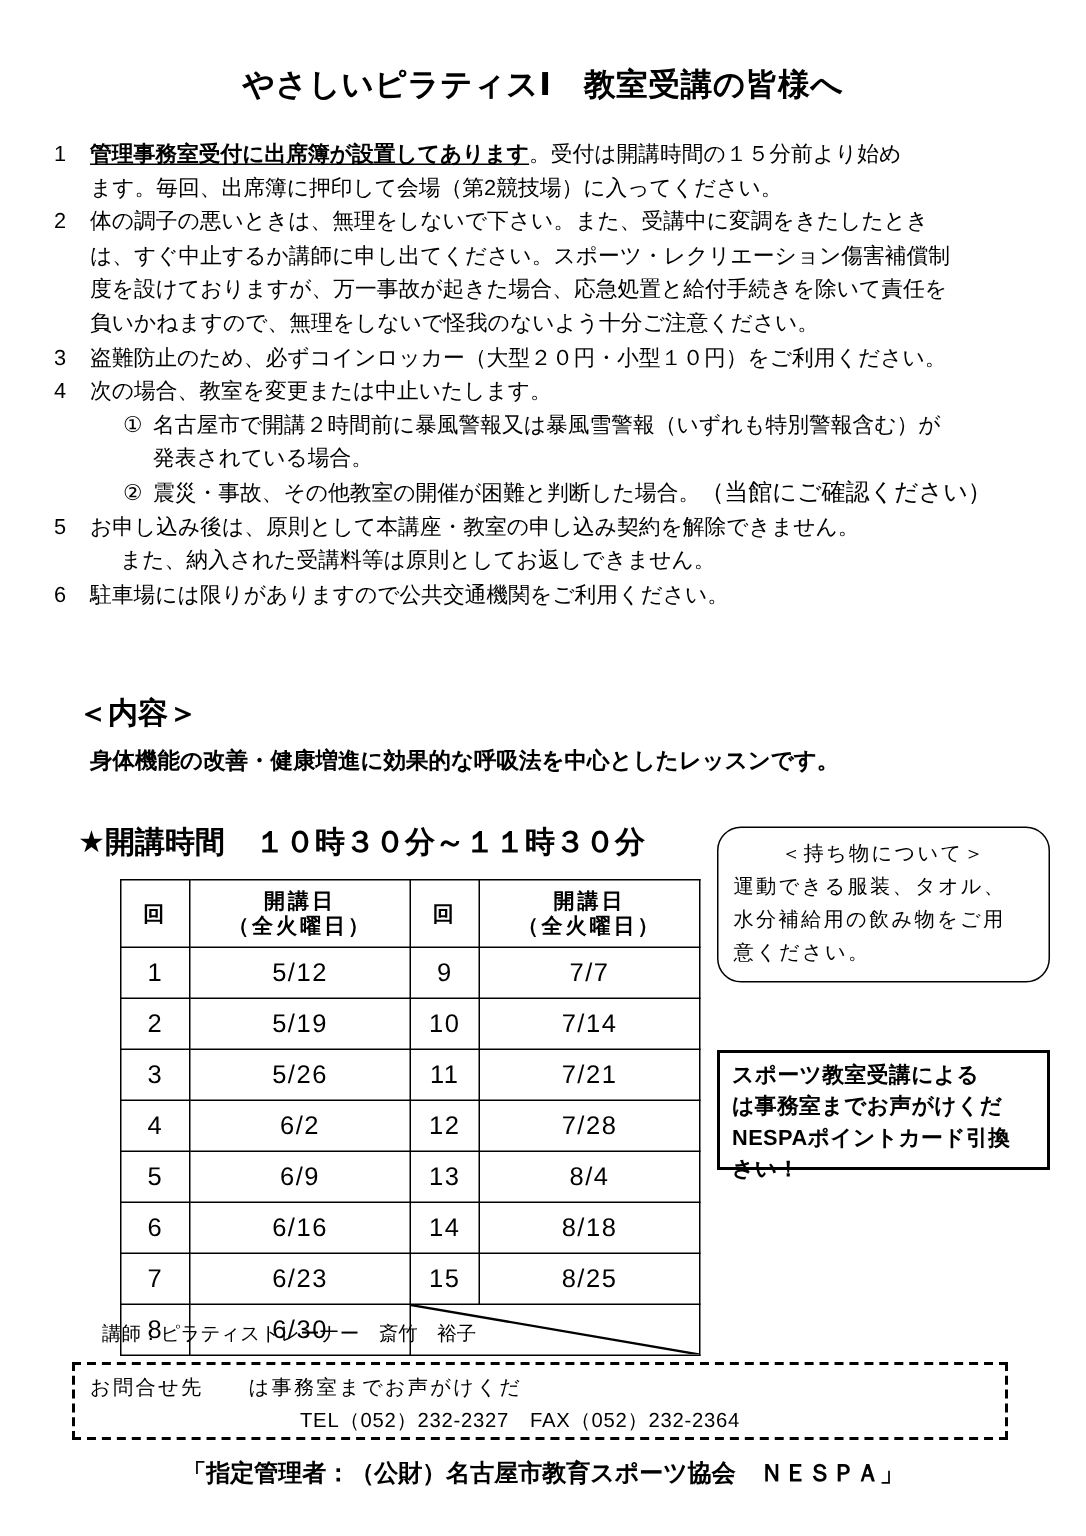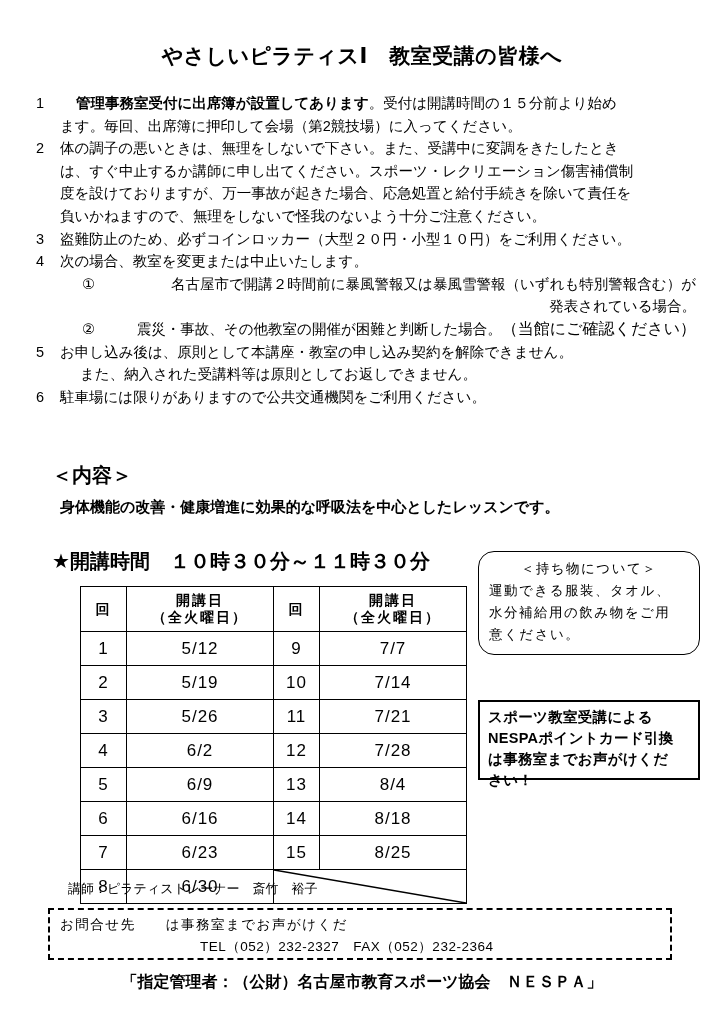--- a/index.html
+++ b/index.html
@@ -54,33 +54,33 @@
     text-align: left;
   }
   .notice-body {
     flex: 1 1 auto;
   }
   .notice-line {
     white-space: pre-wrap;
   }
   .ul-seg {
     font-weight: bold;
+    text-decoration: underline;
     text-underline-offset: 2px;
-    margin-left: 16px;
   }
   .sub-item {
     display: flex;
     align-items: flex-start;
     margin-left: 22px;
   }
   .sub-mark {
     flex: 0 0 20px;
     width: 20px;
   }
-  .sub-body { flex: 1 1 auto; text-align: right; }
+  .sub-body { flex: 1 1 auto; }
   .small-note { font-size: 16px; }
   .indent-cont { margin-left: 20px; }
 
   
   .section-heading {
     position: absolute;
     left: 52px;
     top: 462px;
     font-size: 20px;
     font-weight: bold;
@@ -397,22 +397,22 @@
 
   <div class="note-box">
     <div class="nb-title">＜持ち物について＞</div>
     <div class="nb-line">運動できる服装、タオル、</div>
     <div class="nb-line">水分補給用の飲み物をご用</div>
     <div class="nb-line">意ください。</div>
   </div>
 
   <div class="nespa-box">
     <div class="np-line">スポーツ教室受講による</div>
+    <div class="np-line">は事務室までお声がけくだ</div>
     <div class="np-line">NESPAポイントカード引換</div>
-    <div class="np-line">は事務室までお声がけくだ</div>
     <div class="np-line">さい！</div>
   </div>
 
   <div class="contact-box">
     <div class="contact-line1">お問合せ先　　は事務室までお声がけくだ</div>
     <div class="contact-line2">TEL（052）232-2327　FAX（052）232-2364</div>
   </div>
 
   <div class="footer-line">「指定管理者：（公財）名古屋市教育スポーツ協会　ＮＥＳＰＡ」</div>
 

